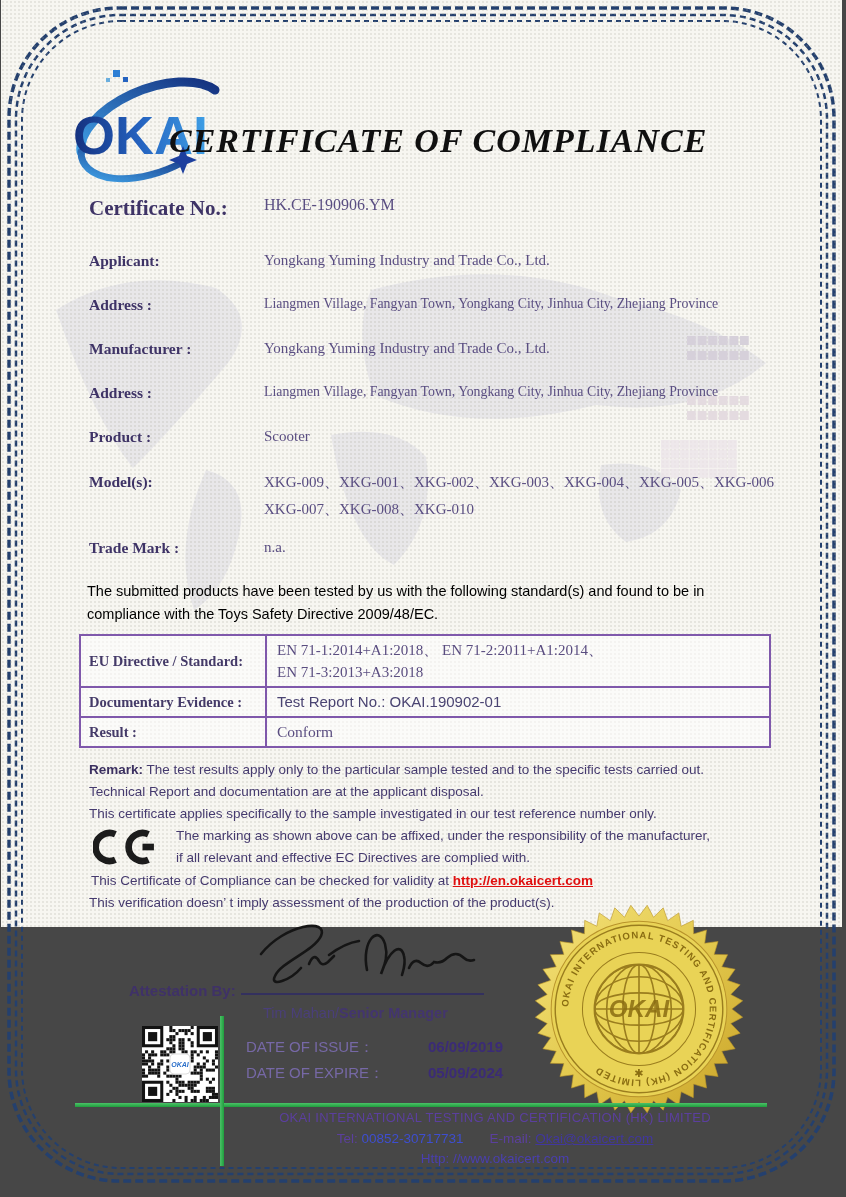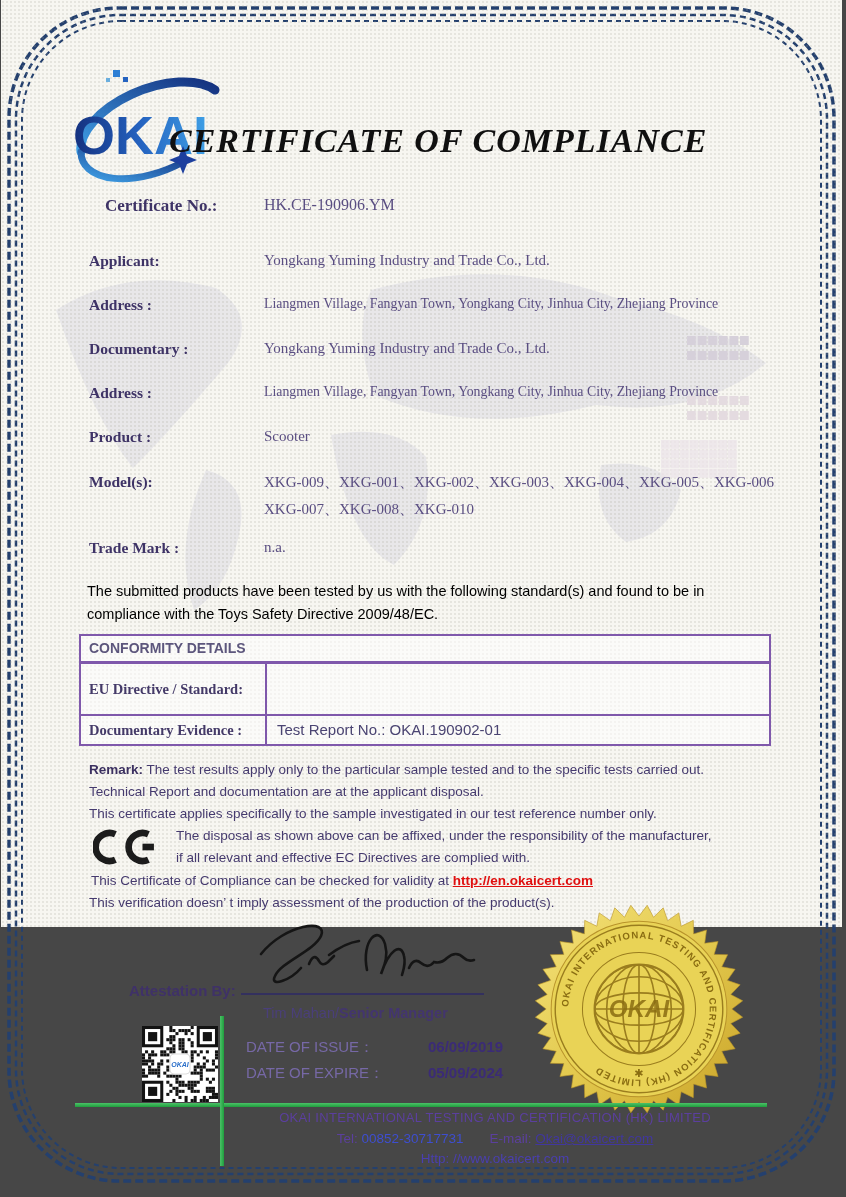--- a/index.html
+++ b/index.html
@@ -13,21 +13,21 @@
   .sq{position:absolute;background-repeat:space;}
   .sqA{left:686px;top:336px;width:62px;height:24px;background-image:linear-gradient(#d6d0da,#d6d0da);background-size:9px 9px;}
   .sqB{left:686px;top:396px;width:62px;height:24px;background-image:linear-gradient(#e4dbe0,#e4dbe0);background-size:9px 9px;}
   .sqC{left:660px;top:440px;width:76px;height:38px;background-image:linear-gradient(#ece4e9,#ece4e9);background-size:9px 9px;opacity:.8;}
   
   .logo{position:absolute;left:62px;top:64px;}
   .title{position:absolute;left:168px;top:122px;width:540px;font-family:Liberation Serif, serif;font-style:italic;font-weight:700;font-size:34px;letter-spacing:1px;color:#101010;white-space:nowrap;}
   
   .frow{position:absolute;left:88px;width:680px;}
   .flabel{position:absolute;left:0;top:0;font-family:"Liberation Serif",serif;font-weight:700;font-size:15.5px;color:#3e3366;white-space:nowrap;}
-  .flabel.big{font-size:17px;margin-left:16px;}
+  .flabel.big{font-size:21px;}
   .fvalue{position:absolute;left:175px;top:0;font-family:"Liberation Serif",serif;font-size:15px;color:#5a4e82;white-space:nowrap;}
   .fvalue.small{font-size:13.8px;}
   .fvalue .vline2{margin-top:8px;}
   
   .statement{position:absolute;left:86px;top:580px;width:690px;font-size:14.5px;line-height:23px;color:#000000;}
   .statement div{white-space:nowrap;}
   
   .ctable{position:absolute;left:78px;top:634px;width:688px;border:2.5px solid #7f58ab;background:rgba(255,255,255,.55);}
   .thead{height:25px;line-height:25px;padding-left:8px;font-weight:700;font-size:14px;color:#5c567c;border-bottom:3px solid #7f58ab;}
   .trow{display:flex;border-bottom:2.5px solid #7f58ab;}
@@ -117,21 +117,21 @@
   </div>
   <div class="frow" style="top:252px">
     <div class="flabel">Applicant:</div>
     <div class="fvalue">Yongkang Yuming Industry and Trade Co., Ltd.</div>
   </div>
   <div class="frow" style="top:296px">
     <div class="flabel">Address :</div>
     <div class="fvalue small">Liangmen Village, Fangyan Town, Yongkang City, Jinhua City, Zhejiang Province</div>
   </div>
   <div class="frow" style="top:340px">
-    <div class="flabel">Documentary :</div>
+    <div class="flabel">Manufacturer :</div>
     <div class="fvalue">Yongkang Yuming Industry and Trade Co., Ltd.</div>
   </div>
   <div class="frow" style="top:384px">
     <div class="flabel">Address :</div>
     <div class="fvalue small">Liangmen Village, Fangyan Town, Yongkang City, Jinhua City, Zhejiang Province</div>
   </div>
   <div class="frow" style="top:428px">
     <div class="flabel">Product :</div>
     <div class="fvalue">Scooter</div>
   </div>
@@ -146,44 +146,51 @@
     <div class="flabel">Trade Mark :</div>
     <div class="fvalue">n.a.</div>
   </div>
 
   <div class="statement">
     <div>The submitted products have been tested by us with the following standard(s) and found to be in</div>
     <div>compliance with the Toys Safety Directive 2009/48/EC.</div>
   </div>
 
   <div class="ctable">
-    <div class="thead">CONFORMITY DETAILS</div>
     <div class="trow" style="min-height:50px">
       <div class="tlabel">EU Directive / Standard:</div>
+      <div class="tval">
+        <div>EN 71-1:2014+A1:2018、 EN 71-2:2011+A1:2014、</div>
+        <div>EN 71-3:2013+A3:2018</div>
+      </div>
     </div>
     <div class="trow" style="min-height:25px">
       <div class="tlabel">Documentary Evidence :</div>
       <div class="tval sans">Test Report No.: OKAI.190902-01</div>
+    </div>
+    <div class="trow" style="min-height:25px">
+      <div class="tlabel">Result :</div>
+      <div class="tval" style="font-size:15.5px">Conform</div>
     </div>
   </div>
 
   <div class="abs remark-line" style="left:88px;top:762px">
     <b>Remark:</b><span> The test results apply only to the particular sample tested and to the specific tests carried out.</span>
   </div>
   <div class="abs remark-line" style="left:88px;top:784px">Technical Report and documentation are at the applicant disposal.</div>
   <div class="abs remark-line" style="left:88px;top:806px">This certificate applies specifically to the sample investigated in our test reference number only.</div>
 
   <svg class="ce" width="66" height="46" viewBox="0 0 104 60">
     <g fill="none" stroke="#1c1c1c" stroke-width="10.5">
       <path d="M35.3,10 A22,22 0 1 0 35.3,50"></path>
       <path d="M87.3,10 A22,22 0 1 0 87.3,50"></path>
       <path d="M78,30 H96"></path>
     </g>
   </svg>
-  <div class="abs remark-line" style="left:175px;top:828px">The disposal as shown above can be affixed, under the responsibility of the manufacturer,</div>
+  <div class="abs remark-line" style="left:175px;top:828px">The marking as shown above can be affixed, under the responsibility of the manufacturer,</div>
   <div class="abs remark-line" style="left:175px;top:850px">if all relevant and effective EC Directives are complied with.</div>
 
   <div class="abs remark-line" style="left:90px;top:873px">
     <span>This Certificate of Compliance can be checked for validity at </span><span class="red-link">http://en.okaicert.com</span>
   </div>
   <div class="abs remark-line" style="left:88px;top:895px">This verification doesn’ t imply assessment of the production of the product(s).</div>
 
   <svg class="abs" style="left:250px;top:918px" width="235" height="72" viewBox="0 0 235 72">
     <g fill="none" stroke="#151515" stroke-width="2.6" stroke-linecap="round">
       <path d="M10,36 C34,6 78,0 70,18 C63,33 30,44 24,58 C18,70 40,62 50,50"></path>

